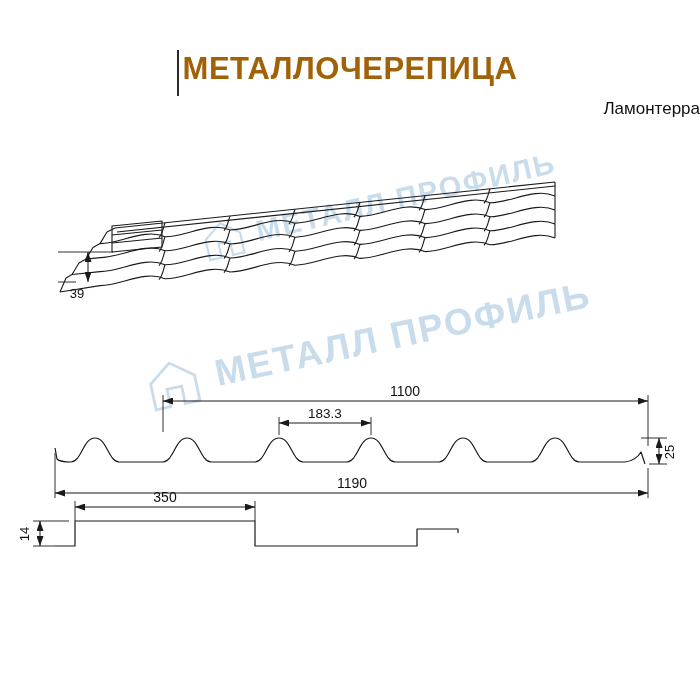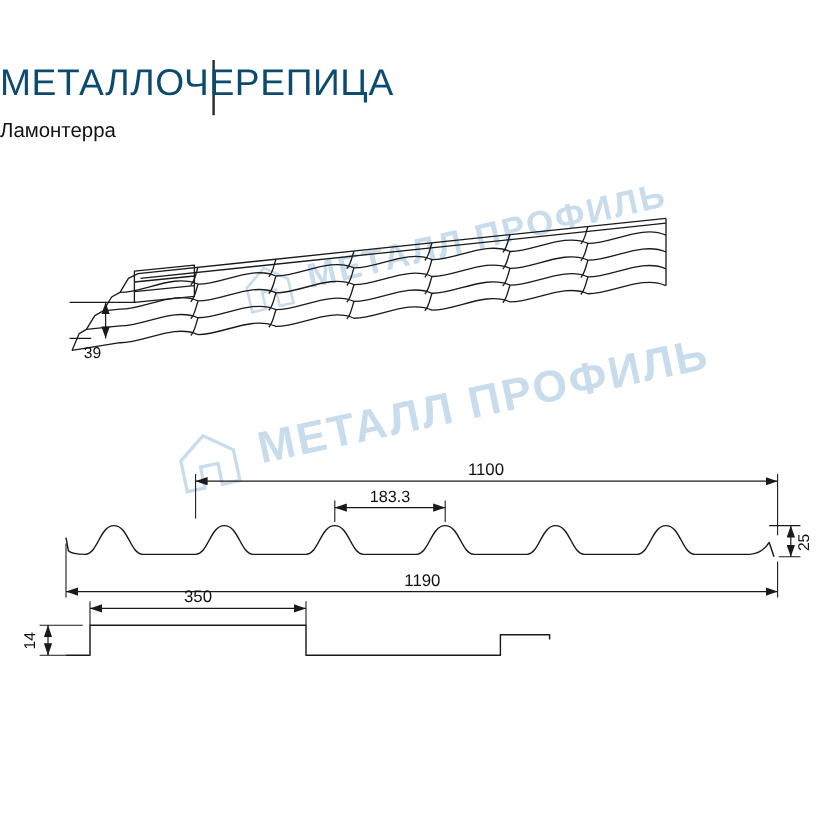--- a/index.html
+++ b/index.html
@@ -27,30 +27,31 @@
     top: 50px;
     width: 1.5px;
     height: 46px;
     background: #2a2a2a;
   }
   h1.page-title {
     margin: 0;
     position: absolute;
     left: 0; right: 0;
     top: 51px;
+    text-align: center;
     font-size: 31px;
-    font-weight: 400;
+    font-weight: 700;
     letter-spacing: 0.5px;
-    color: #0c4a6e;
+    color: #a16207;
   }
   .page-subtitle {
     position: absolute;
     left: 0; right: 0;
     top: 99px;
-    text-align: left;
+    text-align: right;
     font-size: 17px;
     color: #111111;
   }
   .watermark {
     position: absolute;
     display: flex;
     align-items: center;
     white-space: nowrap;
     font-weight: 700;
     color: #c9dcec;

